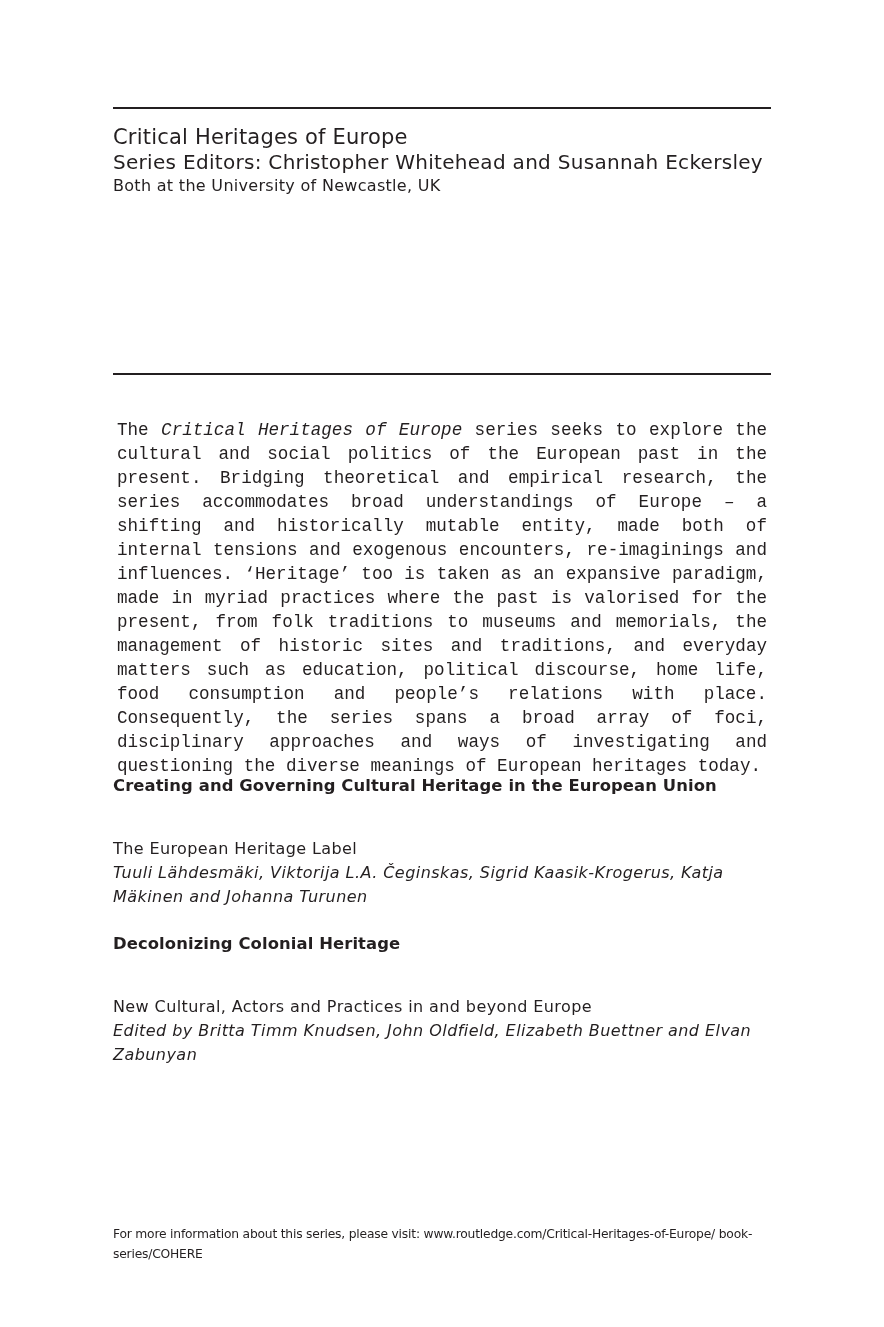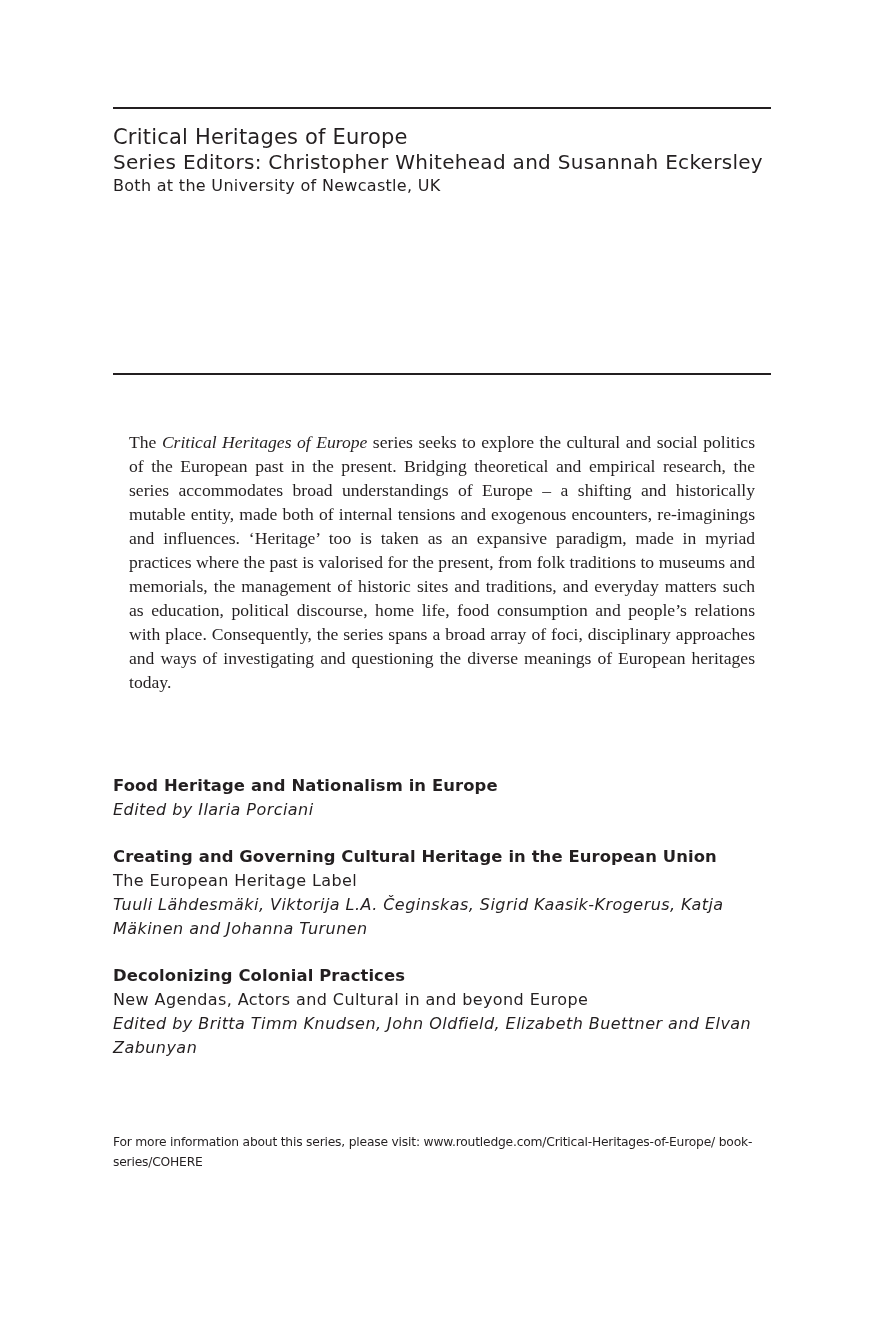--- a/index.html
+++ b/index.html
@@ -7,56 +7,52 @@
   .rule { position: absolute; left: 113px; width: 658px; height: 0; border-top: 2px solid #231f20; }
   #rule-top { top: 107px; }
   #rule-mid { top: 373px; }
   .sans { font-family: "DejaVu Sans", sans-serif; }
   .serif { font-family: "Liberation Serif", serif; }
   #series-block { position: absolute; left: 113px; top: 124px; width: 660px; }
   #series-title { font-size: 21px; line-height: 26px; letter-spacing: 0.2px; font-weight: normal; margin: 0; }
   #series-editors { font-size: 20px; line-height: 24px; letter-spacing: 0.3px; }
   #series-affil { font-size: 16px; line-height: 24px; letter-spacing: 0.3px; }
   #description { position: absolute; left: 113px; top: 414px; width: 658px; font-size: 17.6px; line-height: 24px; text-align: justify; margin: 0; }
-  #description p { margin: 16px; }
+  #description p { margin: 4px; font-family: Liberation Mono, monospace; }
   #description p + p { text-indent: 20px; }
   #books { position: absolute; left: 113px; top: 774px; width: 660px; }
   .book { margin-bottom: 23px; }
   .book-title { font-weight: bold; font-size: 16.4px; line-height: 24px; letter-spacing: 0.1px; }
-  .book-subtitle { font-size: 16px; line-height: 24px; letter-spacing: 0.4px; }
+  .book-subtitle { font-size: 16px; line-height: 24px; letter-spacing: 0.4px; margin-top: 39px; }
   .book-editors { font-size: 16px; line-height: 24px; font-style: italic; letter-spacing: 0.45px; }
-  #footer-note { position: absolute; left: 113px; top: 1132px; width: 660px; font-size: 12.3px; line-height: 20px; letter-spacing: -0.2px; }
+  #footer-note { position: absolute; left: 113px; top: 1224px; width: 660px; font-size: 12.3px; line-height: 20px; letter-spacing: -0.2px; }
 </style>
 </head>
 <body>
 
 <div class="rule" id="rule-top"></div>
 
 <div id="series-block" class="sans">
   <h1 id="series-title">Critical Heritages of Europe</h1>
   <div id="series-editors">Series Editors: Christopher Whitehead and Susannah Eckersley</div>
   <div id="series-affil">Both at the University of Newcastle, UK</div>
 </div>
 
 <div class="rule" id="rule-mid"></div>
 
 <div id="description" class="serif">
   <p><span>The </span><em>Critical Heritages of Europe</em><span> series seeks to explore the cultural and social politics of the European past in the present. Bridging theoretical and empirical research, the series accommodates broad understandings of Europe – a shifting and historically mutable entity, made both of internal tensions and exogenous encounters, re-imaginings and influences. ‘Heritage’ too is taken as an expansive paradigm, made in myriad practices where the past is valorised for the present, from folk traditions to museums and memorials, the management of historic sites and traditions, and everyday matters such as education, political discourse, home life, food consumption and people’s relations with place. Consequently, the series spans a broad array of foci, disciplinary approaches and ways of investigating and questioning the diverse meanings of European heritages today.</span></p>
 </div>
 
 <div id="books" class="sans">
   <div class="book">
-    <div class="book-title">Food Heritage and Nationalism in Europe</div>
-    <div class="book-editors">Edited by Ilaria Porciani</div>
-  </div>
-  <div class="book">
     <div class="book-title">Creating and Governing Cultural Heritage in the European Union</div>
     <div class="book-subtitle">The European Heritage Label</div>
     <div class="book-editors">Tuuli Lähdesmäki, Viktorija L.A. Čeginskas, Sigrid Kaasik-Krogerus, Katja Mäkinen and Johanna Turunen</div>
   </div>
   <div class="book">
-    <div class="book-title">Decolonizing Colonial Practices</div>
-    <div class="book-subtitle">New Agendas, Actors and Cultural in and beyond Europe</div>
+    <div class="book-title">Decolonizing Colonial Heritage</div>
+    <div class="book-subtitle">New Cultural, Actors and Practices in and beyond Europe</div>
     <div class="book-editors">Edited by Britta Timm Knudsen, John Oldfield, Elizabeth Buettner and Elvan Zabunyan</div>
   </div>
 </div>
 
 <div id="footer-note" class="sans">For more information about this series, please visit: www.routledge.com/Critical-Heritages-of-Europe/ book-series/COHERE</div>
 
 </body></html>

